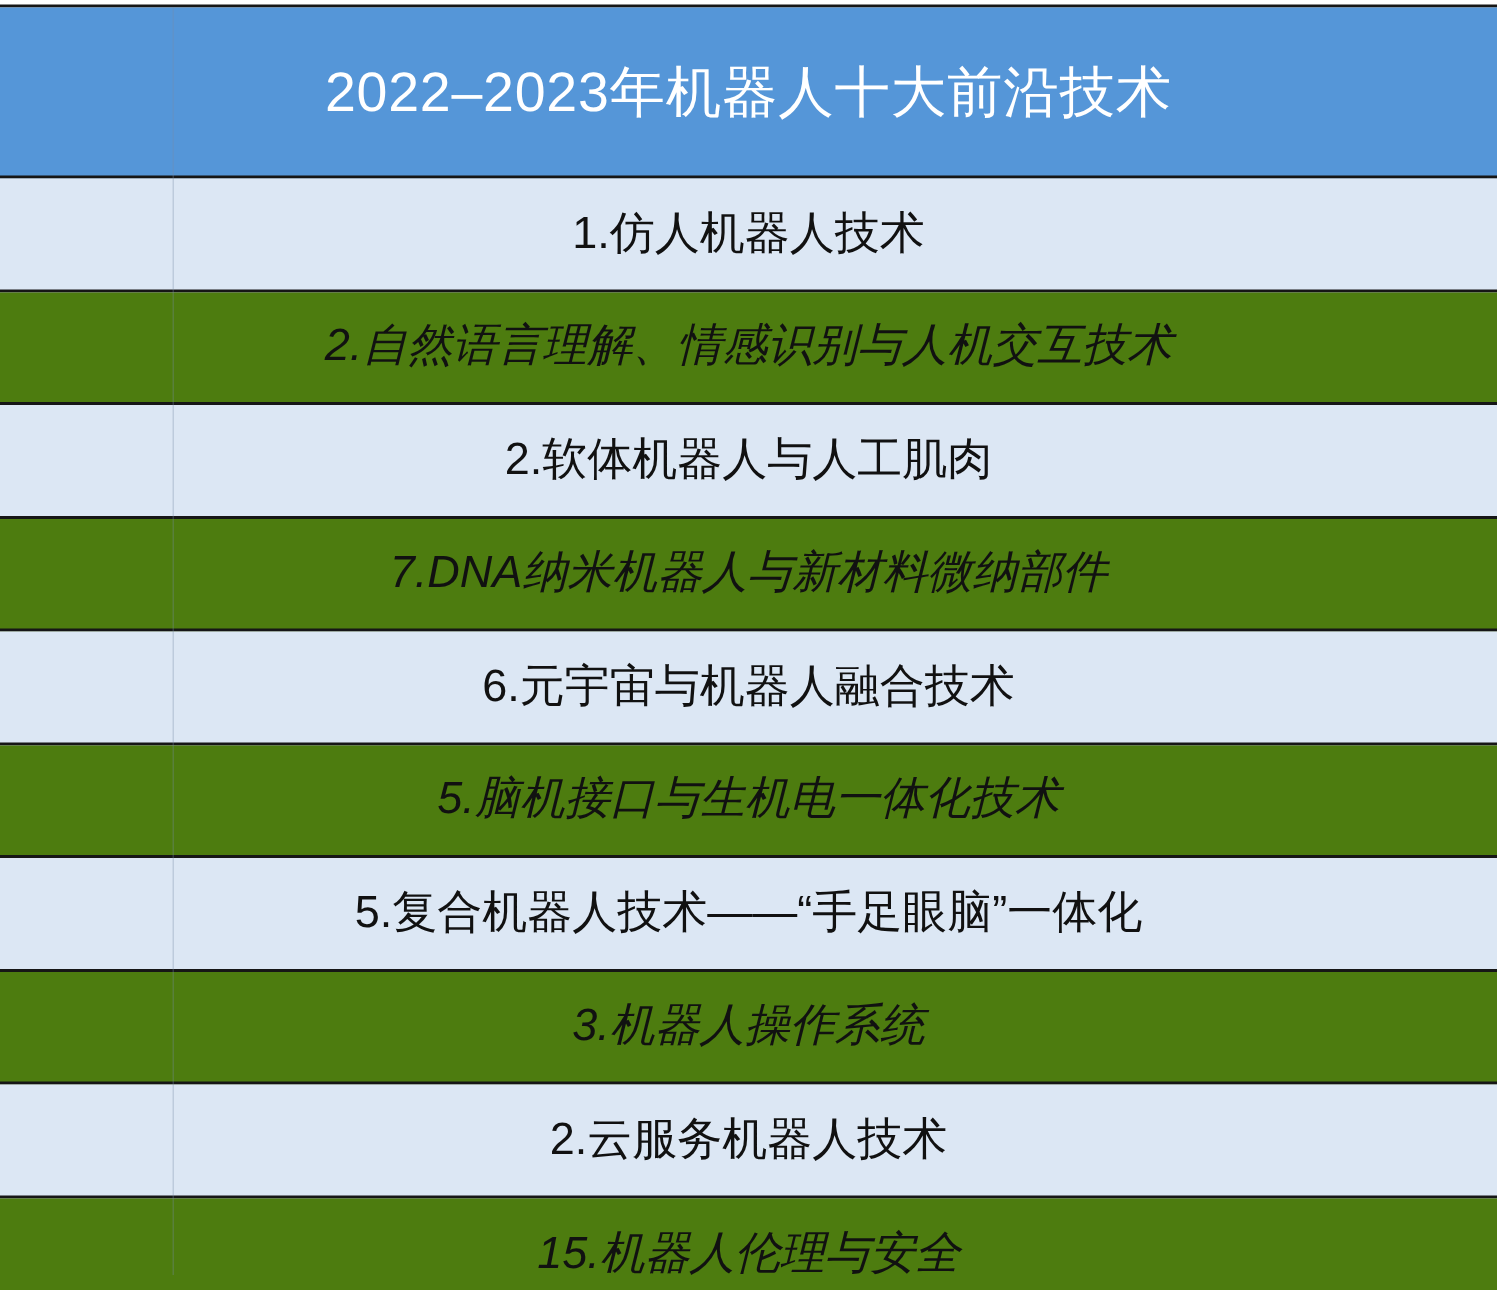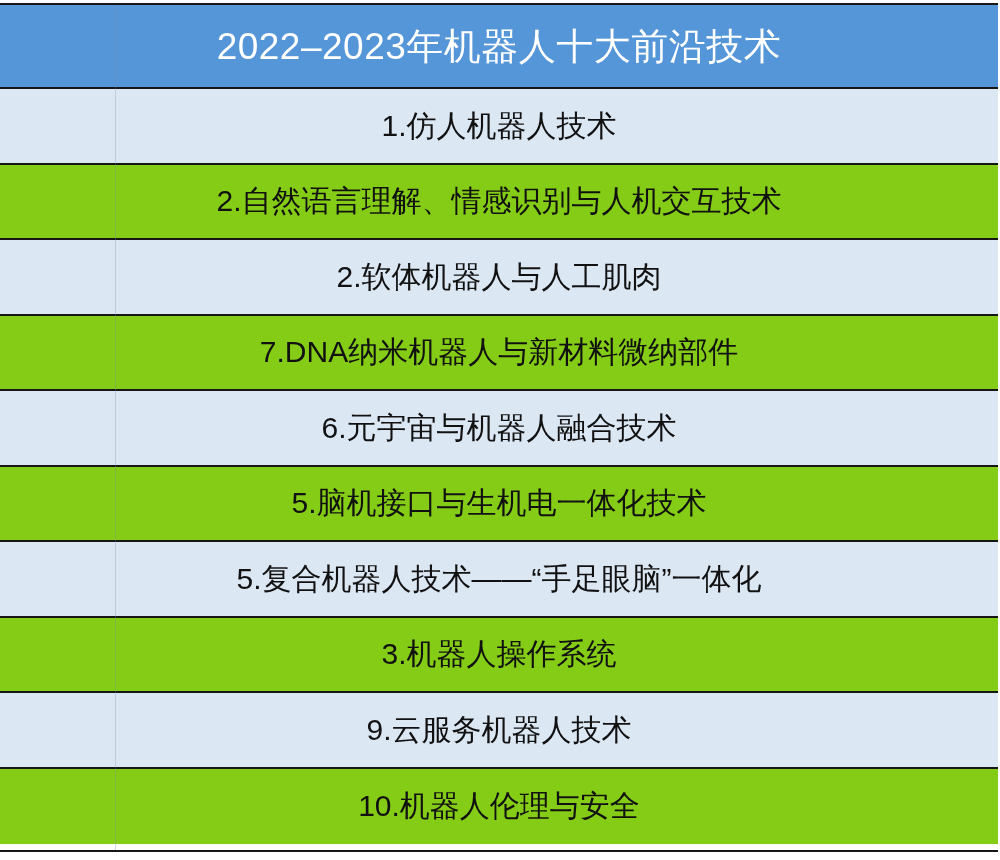--- a/index.html
+++ b/index.html
@@ -53,41 +53,42 @@
     align-items: center;
     justify-content: center;
     border-bottom: 2px solid #161616;
     overflow: hidden;
   }
   .row:last-child {
     border-bottom: none;
   }
 
   .header-row {
-    height: 84px;
+    height: 114px;
     background: #5596d8;
   }
   .header-title {
     color: #ffffff;
     font-size: 37px;
     line-height: 1;
     letter-spacing: 0.5px;
     white-space: nowrap;
     text-align: center;
   }
 
   .data-row {
     height: 75.5px;
     justify-content: center;
   }
   .data-row.shade {
     background: #dce7f4;
   }
   .data-row.plain {
-    background: #84cc16;
+    background: #4d7c0f;
+    font-style: italic;
   }
 
   .row-label {
     color: #111111;
     font-size: 30px;
     line-height: 1;
     white-space: nowrap;
     text-align: center;
   }
 </style>
@@ -129,21 +130,21 @@
 
     <div class="row data-row shade">
       <div class="row-label">5.复合机器人技术——“手足眼脑”一体化</div>
     </div>
 
     <div class="row data-row plain">
       <div class="row-label">3.机器人操作系统</div>
     </div>
 
     <div class="row data-row shade">
-      <div class="row-label">9.云服务机器人技术</div>
+      <div class="row-label">2.云服务机器人技术</div>
     </div>
 
     <div class="row data-row plain">
-      <div class="row-label">10.机器人伦理与安全</div>
+      <div class="row-label">15.机器人伦理与安全</div>
     </div>
 
   </div>
 </div>
 
 </body></html>

